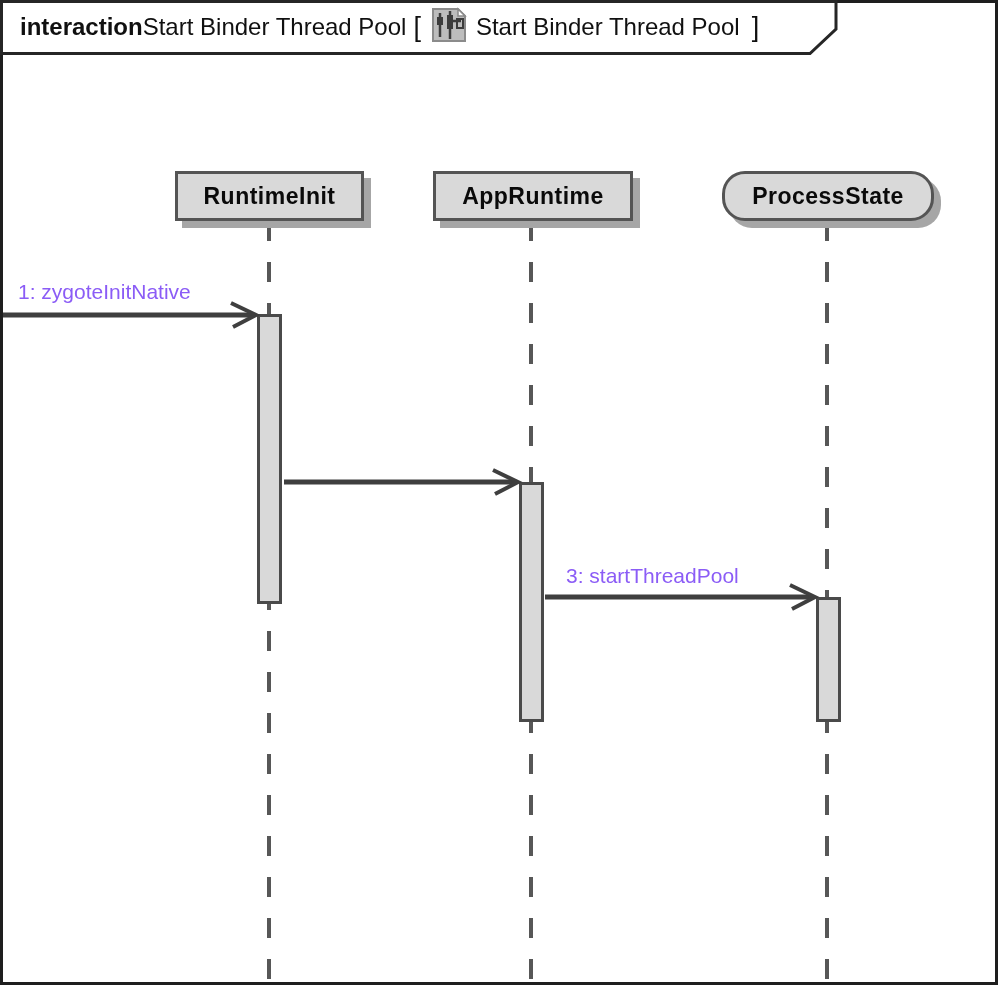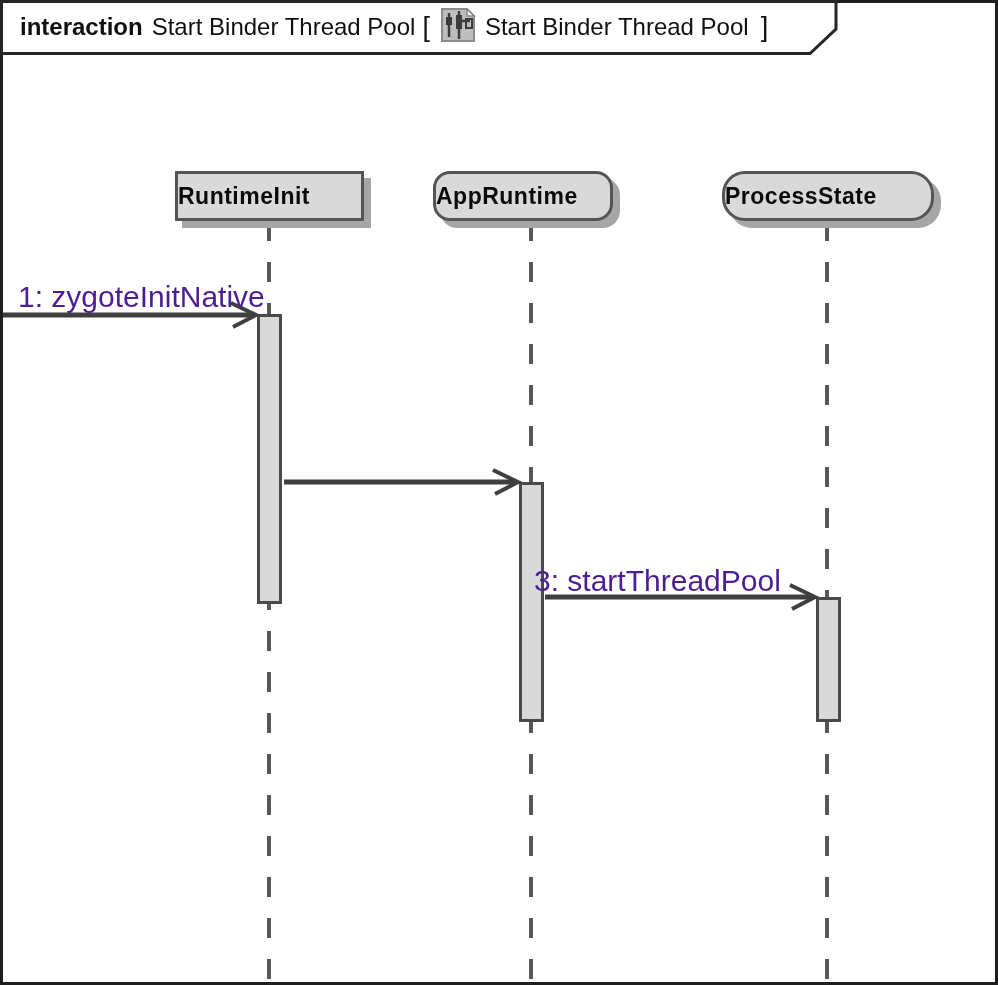--- a/index.html
+++ b/index.html
@@ -28,21 +28,21 @@
   .title-content {
     position: absolute;
     left: 20px; top: 0;
     height: 54px;
     display: flex;
     align-items: center;
     font-size: 24px;
     color: #101010;
     white-space: nowrap;
   }
-  .title-keyword { font-weight: bold; margin-right: 9px; }
+  .title-keyword { font-weight: bold; }
   .title-name { margin-right: 7px; }
   .bracket { font-size: 27px; }
   .bracket-open { margin-right: 10px; }
   .bracket-close { margin-left: 5px; }
   .title-icon { margin-right: 9px; position: relative; top: 1px; }
   
   .lifeline-line {
     position: absolute;
     width: 4px;
     top: 221px;
@@ -56,28 +56,28 @@
   .head-box {
     position: absolute;
     top: 171px;
     height: 50px;
     box-sizing: border-box;
     background: #d9d9d9;
     border: 3px solid #545454;
     box-shadow: 7px 7px 0 #a6a6a6;
     display: flex;
     align-items: center;
-    justify-content: flex-start;
+    justify-content: center;
     font-weight: bold;
     font-size: 23px;
     letter-spacing: 0.5px;
     color: #0a0a0a;
   }
   .hb-1 { left: 175px; width: 189px; }
-  .hb-2 { left: 433px; width: 180px; border-radius: 17px; }
+  .hb-2 { left: 433px; width: 200px; }
   .hb-3 { left: 722px; width: 212px; border-radius: 23px; }
   
   .activation {
     position: absolute;
     width: 25px;
     box-sizing: border-box;
     background: #d9d9d9;
     border: 3px solid #4a4a4a;
   }
   .act-1 { left: 257px; top: 314px; height: 290px; }
@@ -87,27 +87,27 @@
   .arrow-layer {
     position: absolute;
     inset: 0;
     width: 998px;
     height: 985px;
     pointer-events: none;
   }
   
   .msg-label {
     position: absolute;
-    font-size: 30px;
-    color: #4c1d95;
+    font-size: 21px;
+    color: #8b5cf6;
     white-space: nowrap;
   }
   .ml-1 { left: 18px;  top: 280px; }
   .ml-2 { left: 309px; top: 450px; }
-  .ml-3 { left: 534px; top: 564px; }
+  .ml-3 { left: 566px; top: 564px; }
 </style>
 </head>
 <body>
 
 <div class="stage">
 
   <div class="lifeline-line ll-1"></div>
   <div class="lifeline-line ll-2"></div>
   <div class="lifeline-line ll-3"></div>
 

